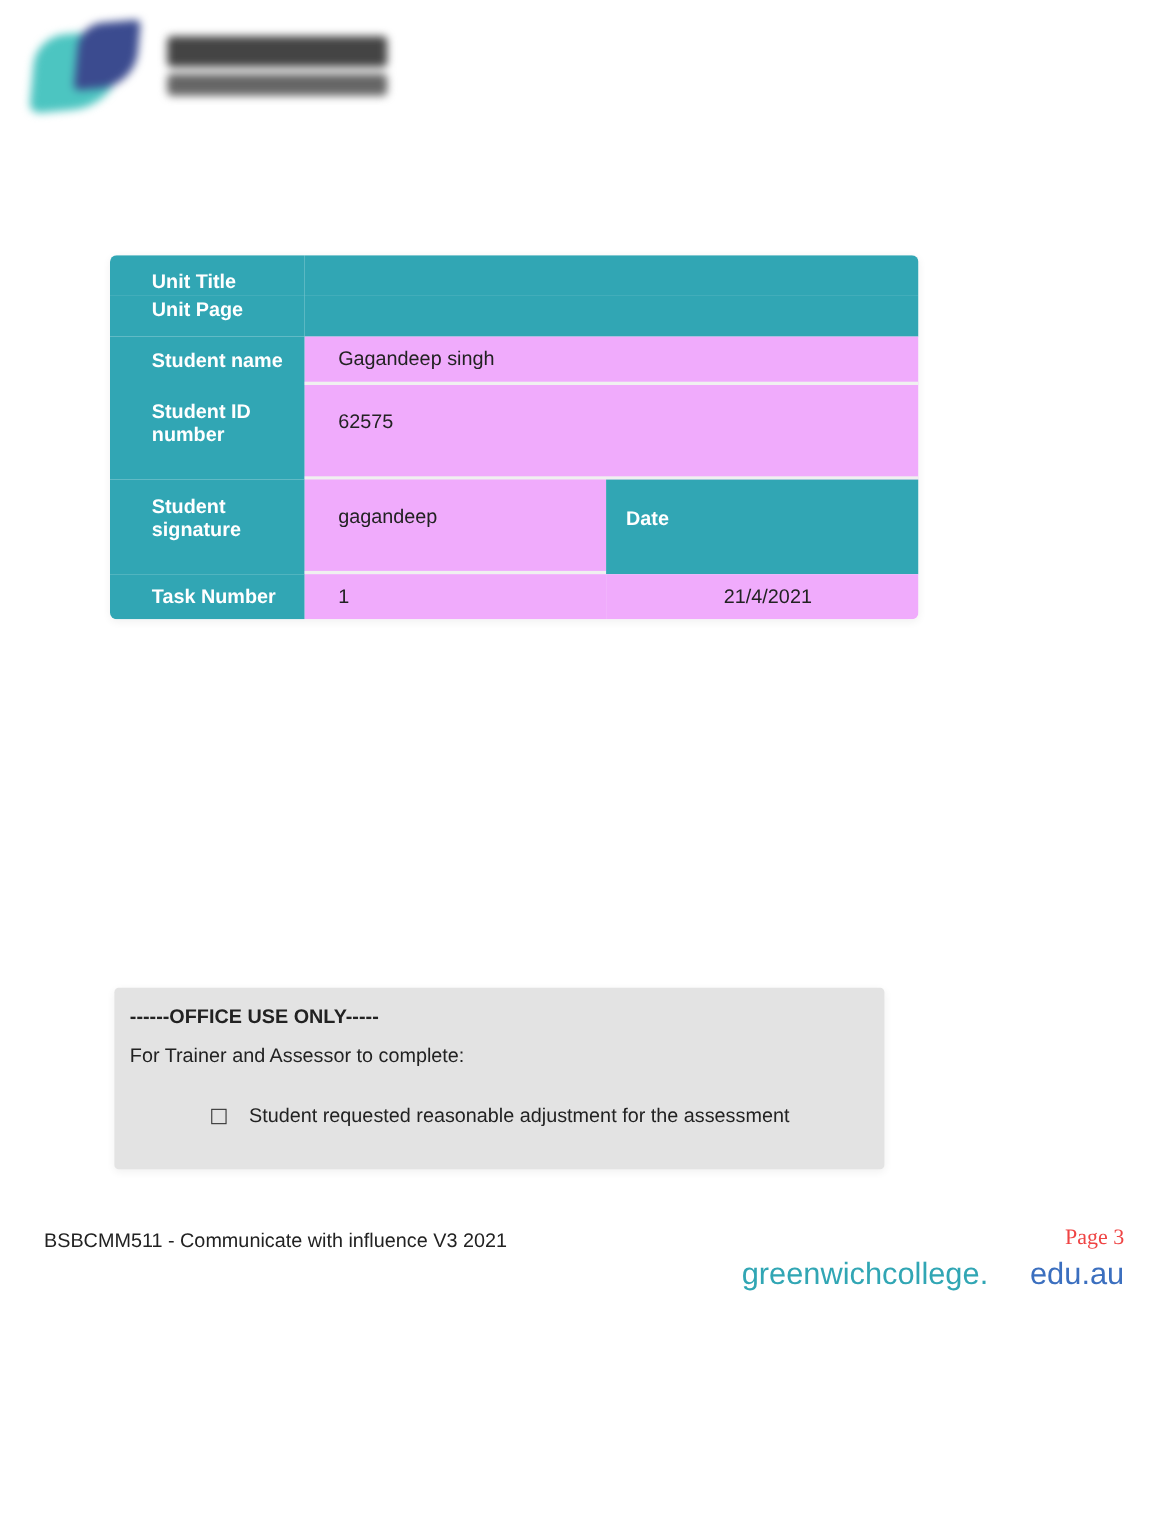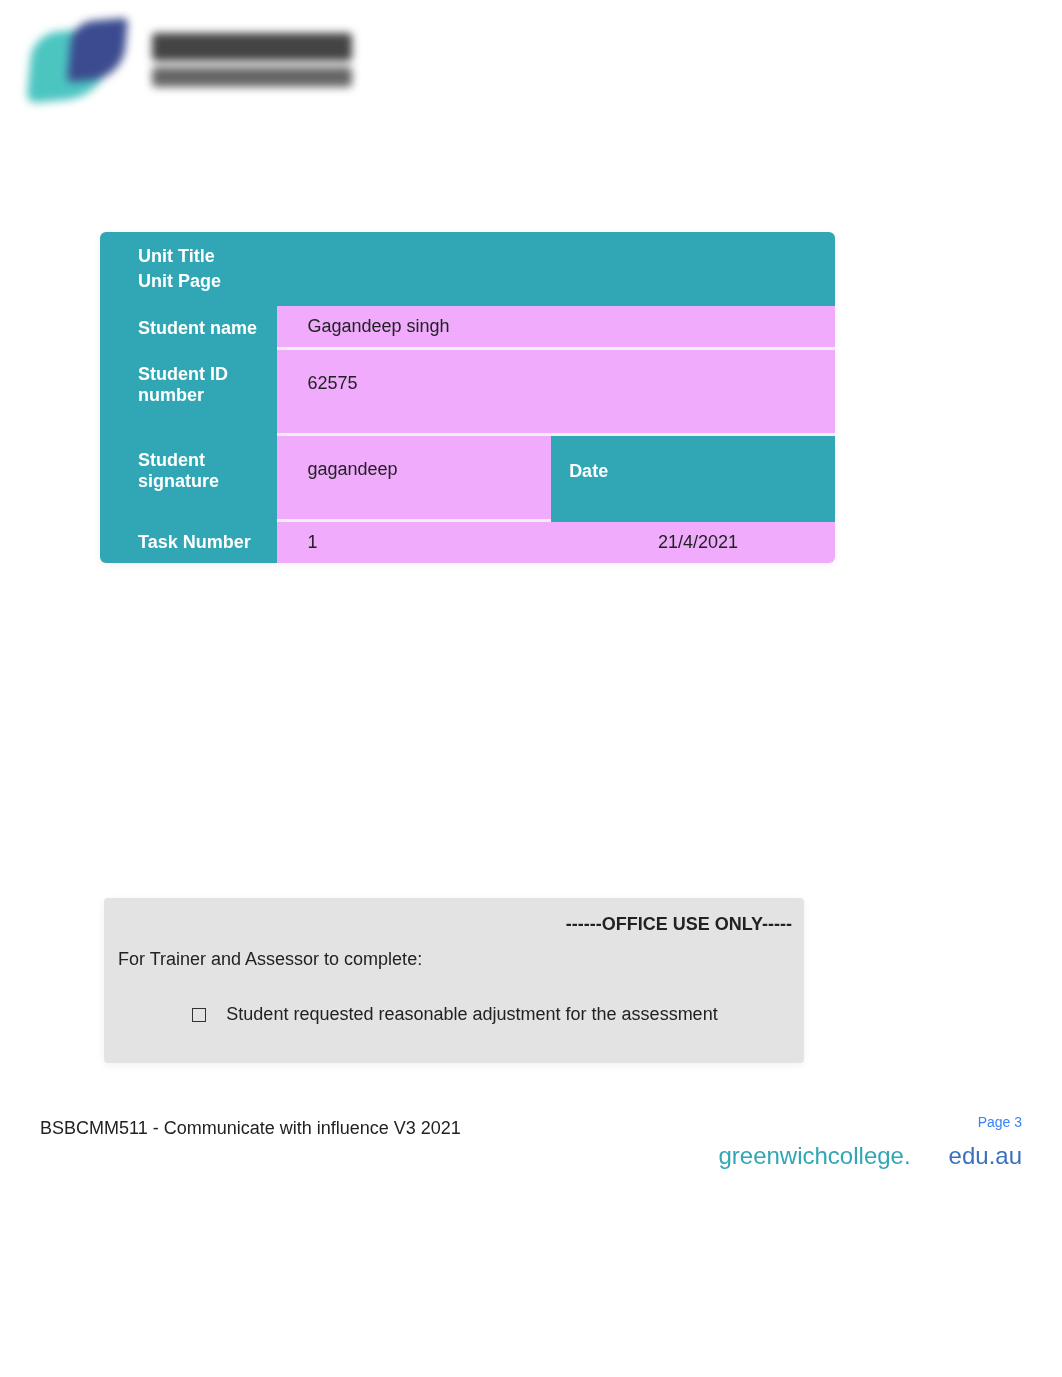--- a/index.html
+++ b/index.html
@@ -100,21 +100,21 @@
       left: 104px;
       width: 700px;
       background: #e3e3e3;
       border-radius: 4px;
       padding: 16px 12px 38px 14px;
       font-size: 18px;
       color: #222;
       box-shadow: 0 2px 8px rgba(0,0,0,0.06);
     }
     .office-title {
-      text-align: right;
+      text-align: left;
       font-weight: bold;
       margin-bottom: 14px;
     }
     .office-line { margin-bottom: 34px; }
     .check-row { display:flex; align-items:center; gap:20px;justify-content:center; }
     .checkbox-empty {
       width:14px; height:14px; border:1.5px solid #333; display:inline-block; flex-shrink:0;
     }
 
     .footer {
@@ -123,24 +123,24 @@
       left: 40px;
       right: 40px;
     }
     .footer-unit {
       font-size: 18px; color:#222;
     }
     .footer-rto {
       font-size:18px; color:#222; margin-top:6px;
     }
     .footer-page {
-      position:absolute; right:0; top:-4px; font-size:14px; color:#3b82f6;
+      position:absolute; right:0; top:-4px; font-size:20px; color:#ef4444;font-family:Liberation Serif, serif;
     }
     .footer-domain {
-      position:absolute; right:0; top:24px; font-size:24px;
+      position:absolute; right:0; top:24px; font-size:28px;
     }
     .footer-domain .teal { color:#31a6b4; }
     .footer-domain .gap { display:inline-block; width:38px; }
     .footer-domain .blue { color:#3b6fbf; }
   </style>
 </head>
 <body>
 
 <div class="logo-area">
   <div class="logo-mark">

